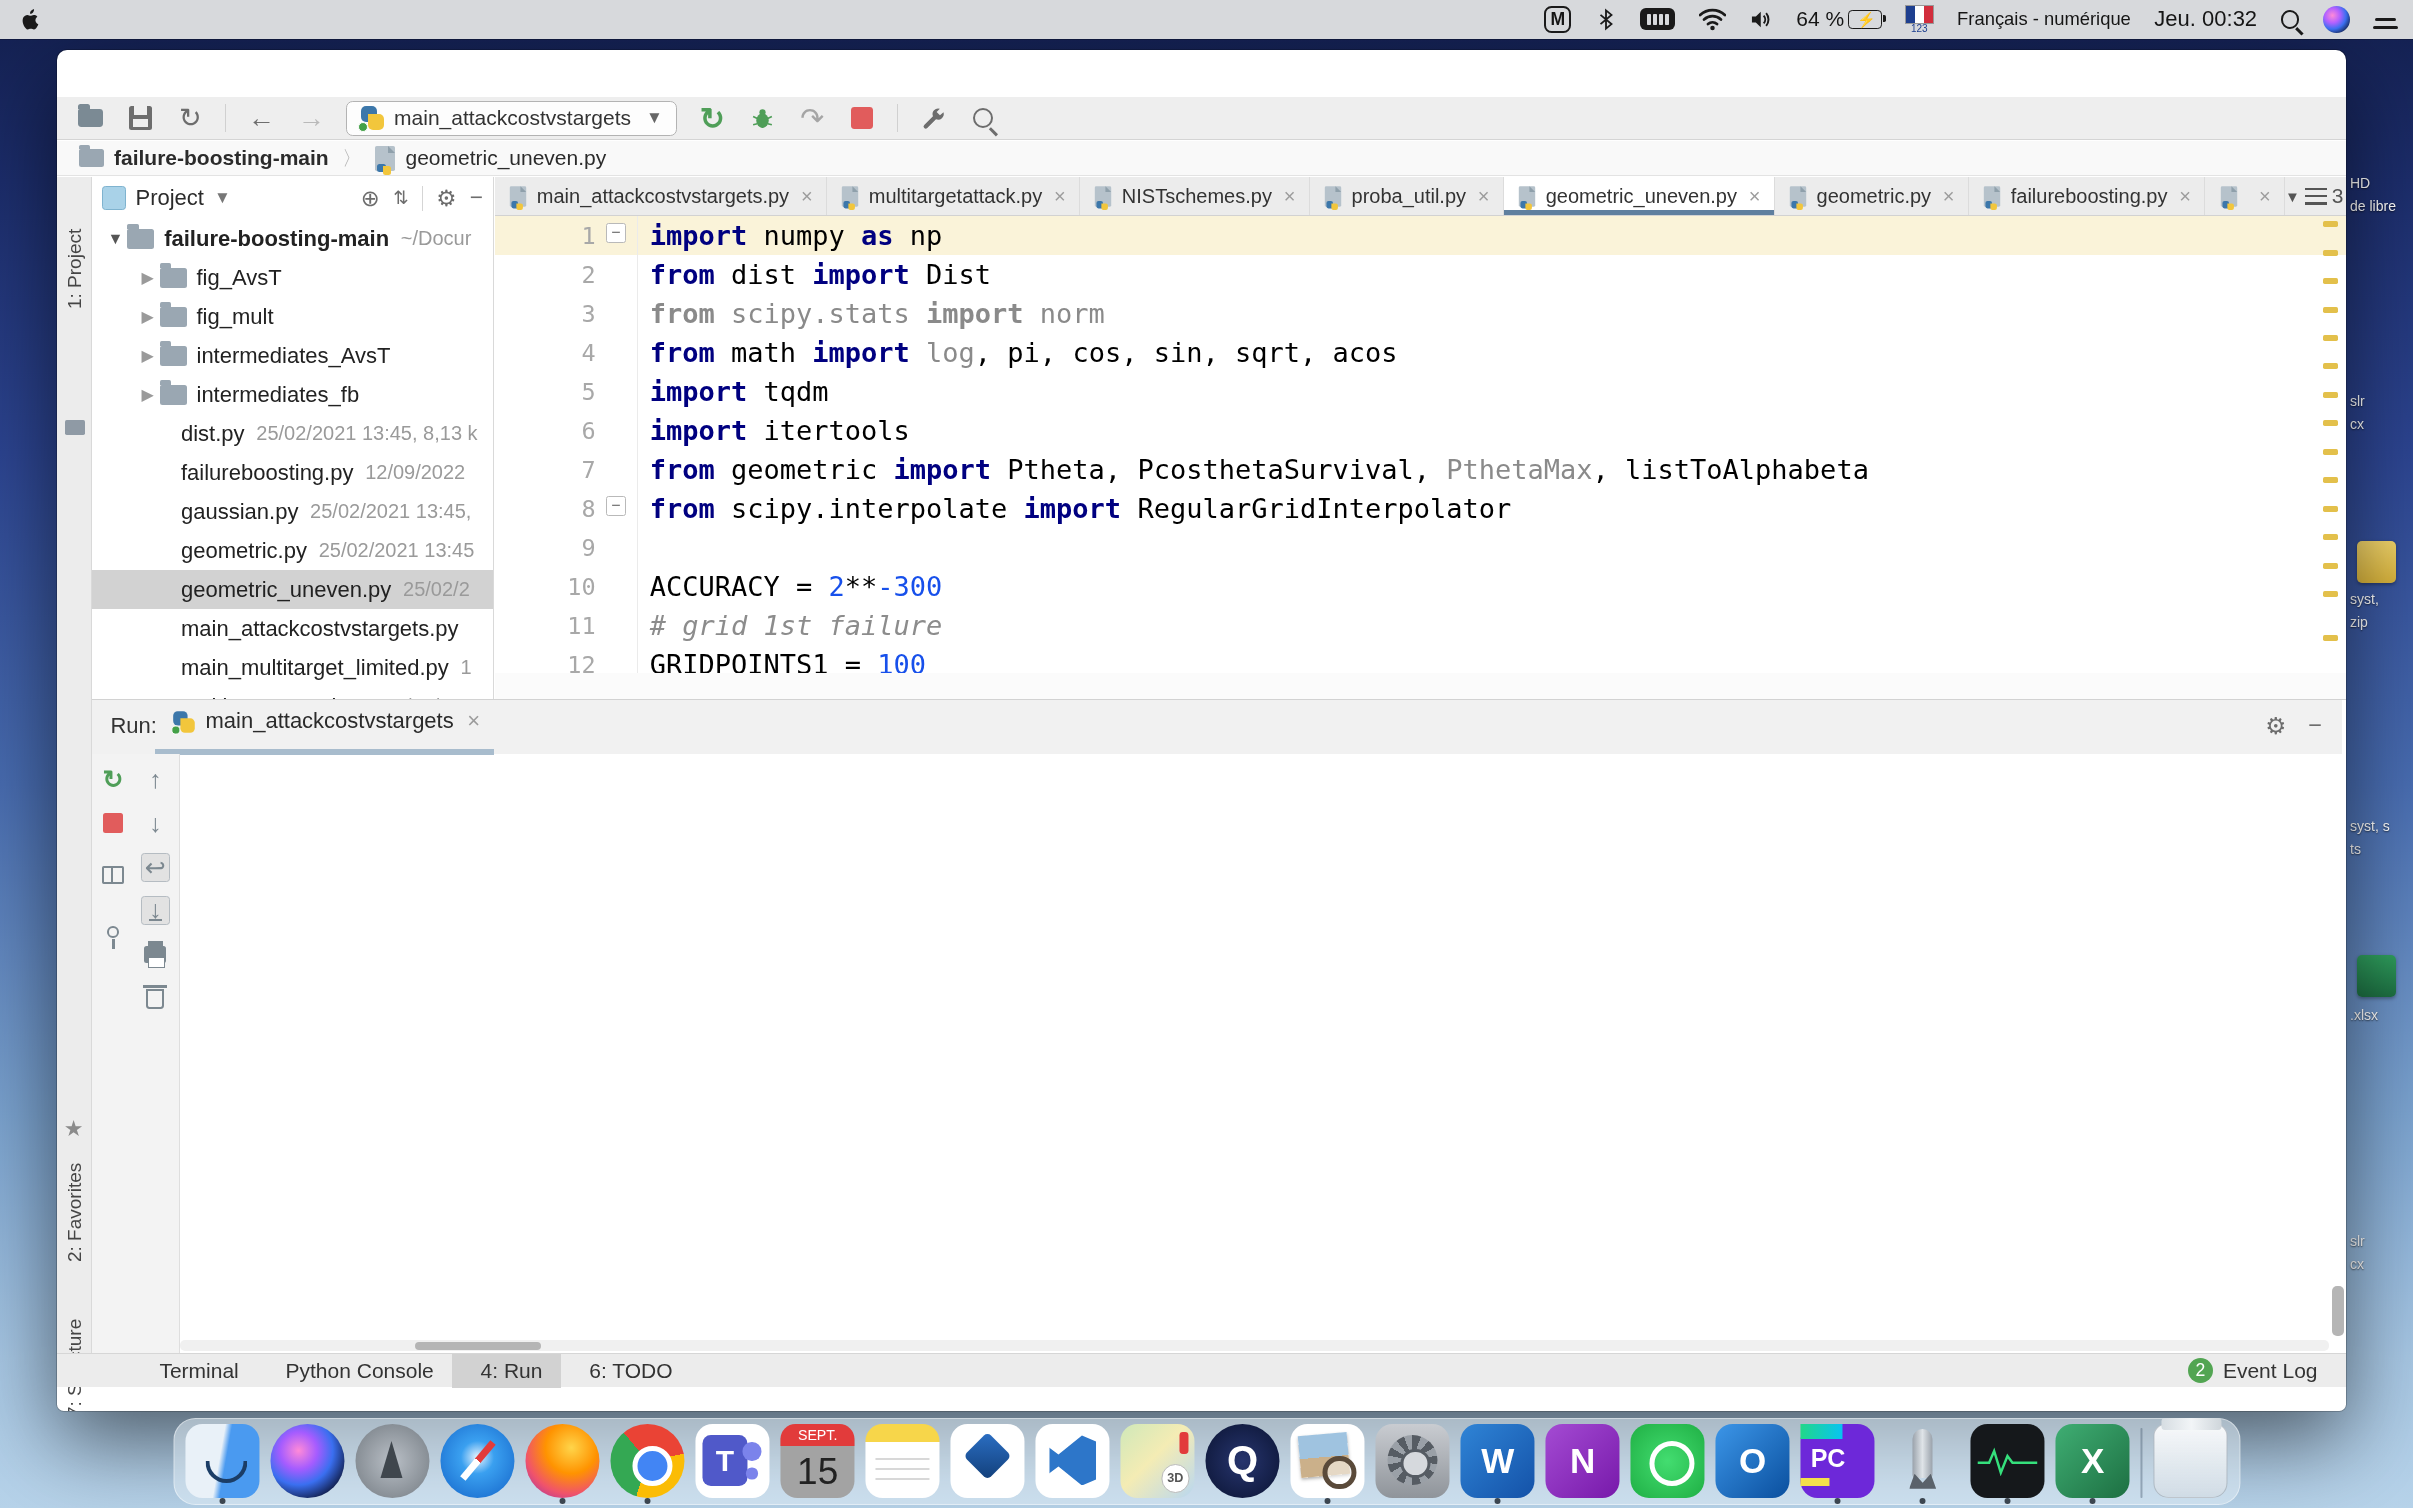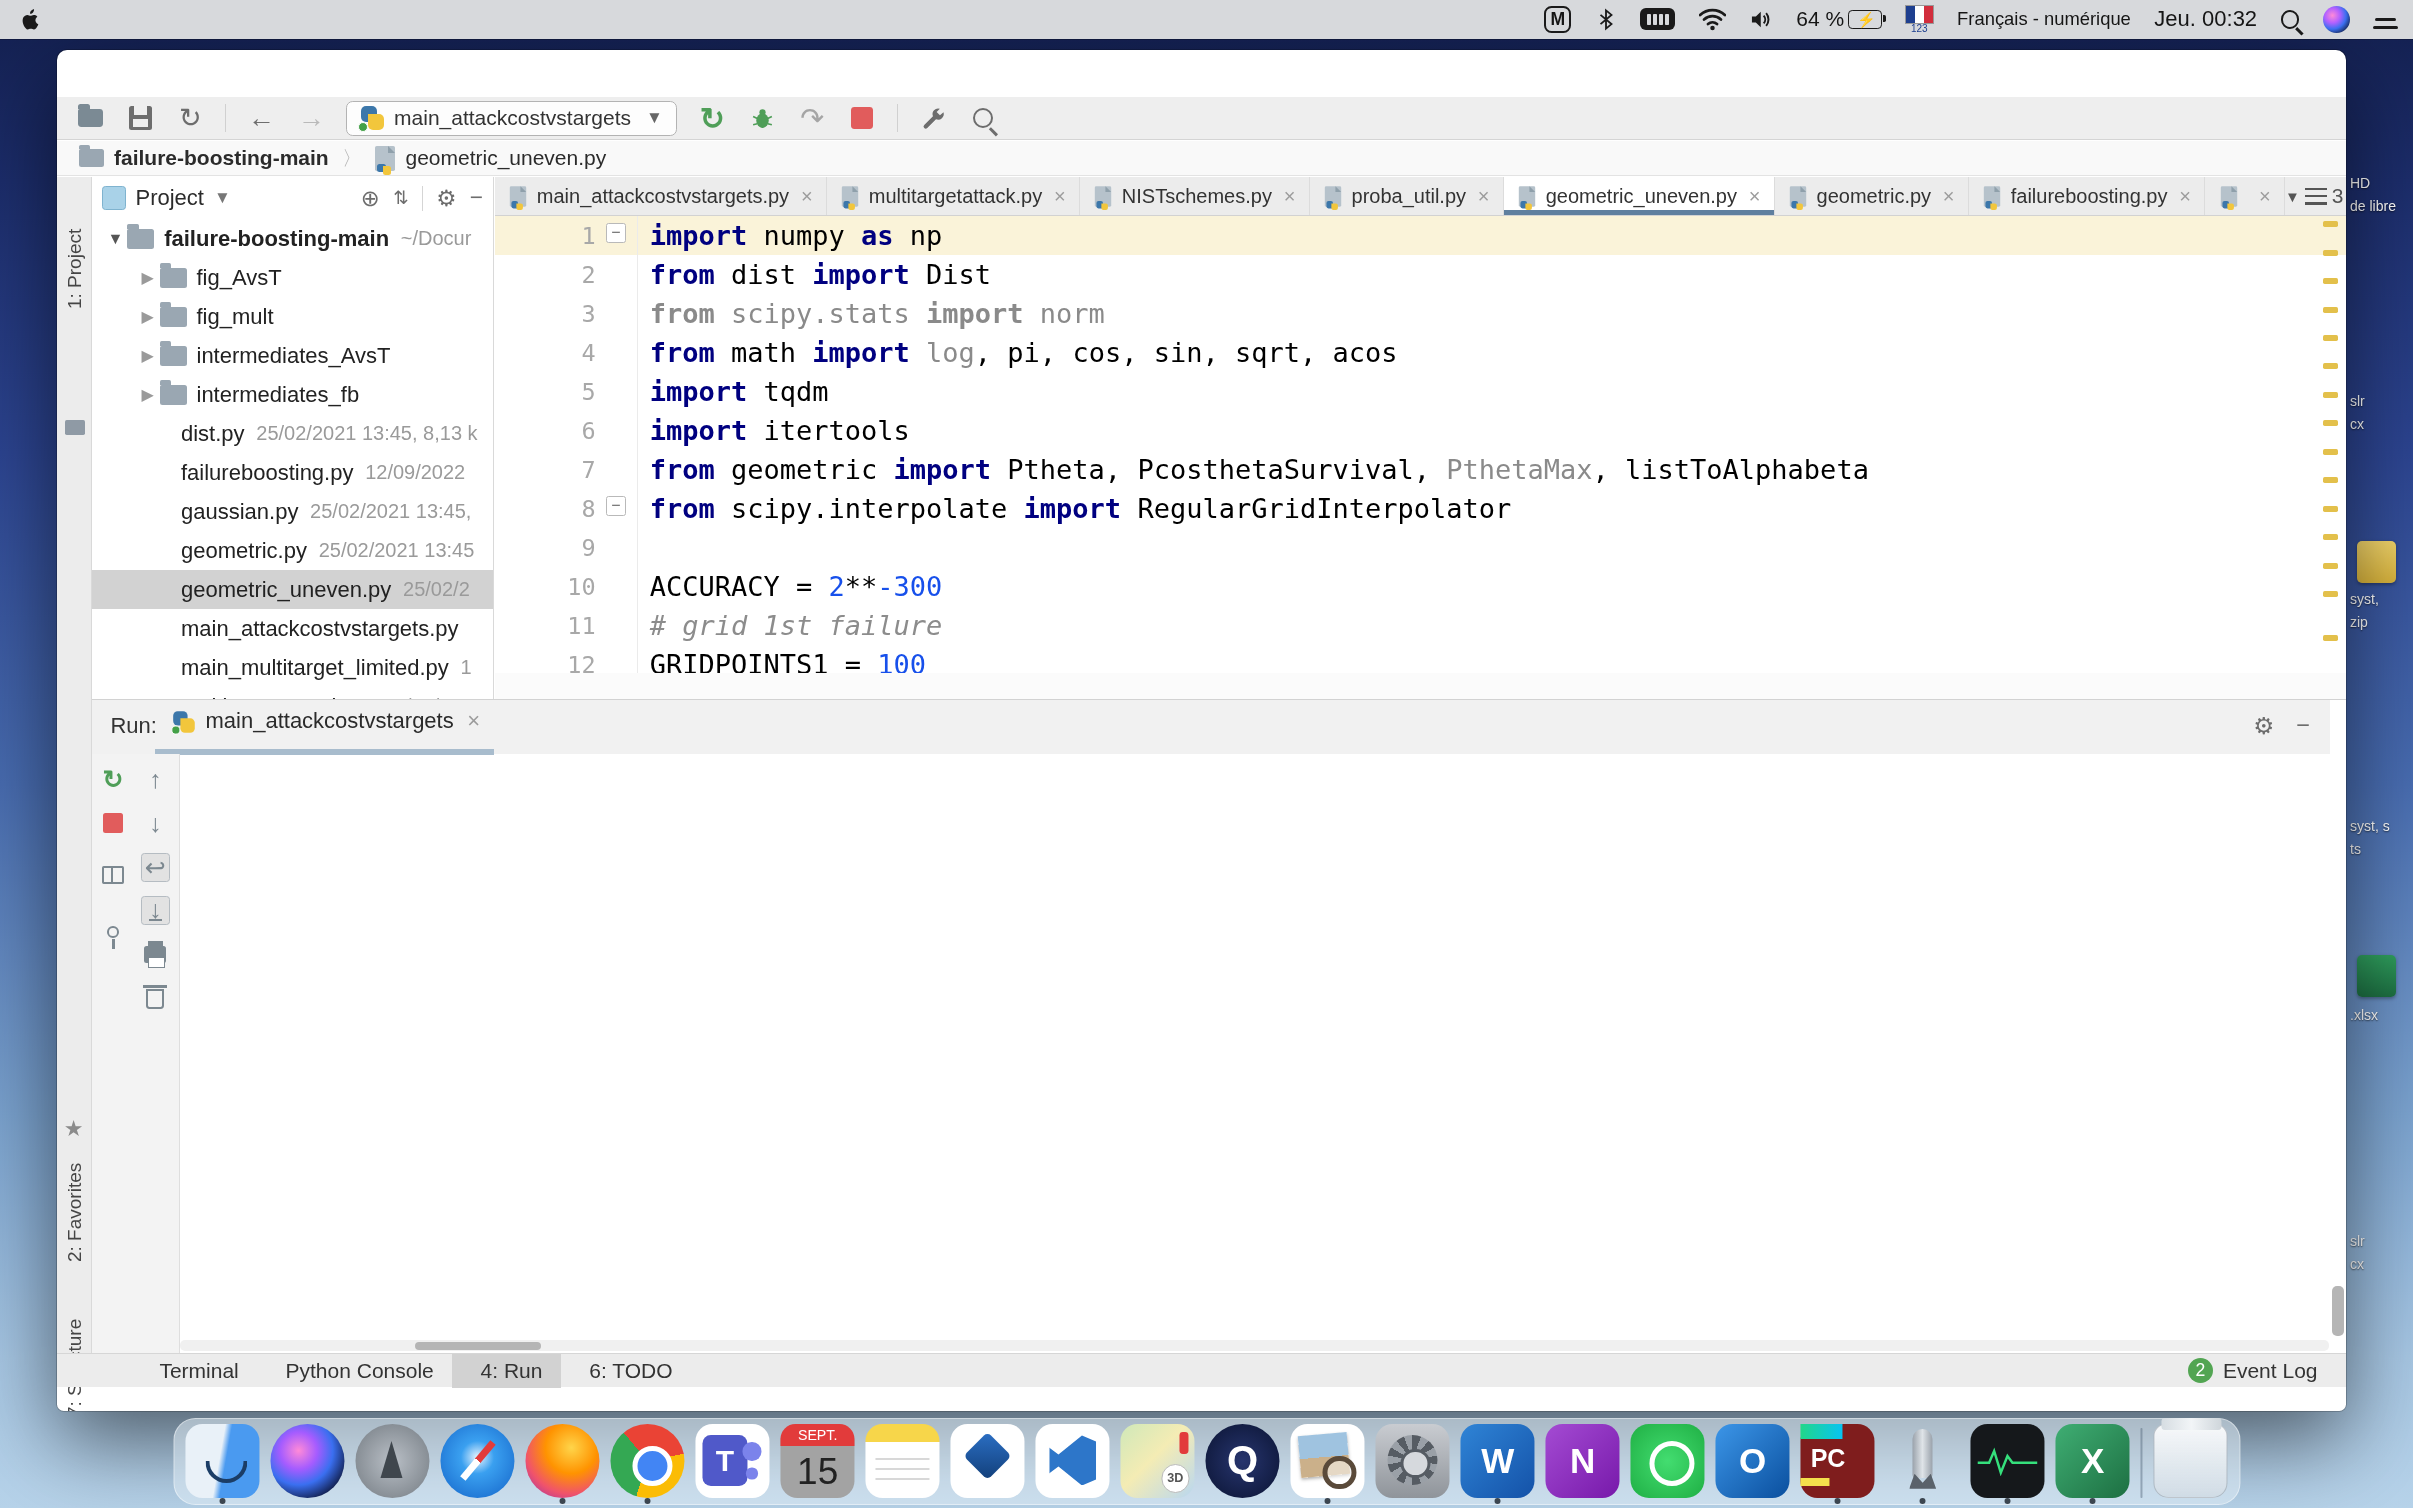--- a/index.html
+++ b/index.html
@@ -132,21 +132,21 @@
   .seg-gy { color:#8a8a8a; }
   .seg-kg { color:#8a8a8a; font-weight:bold; }
   .seg-nm { color:#1750eb; }
   .seg-cm { color:#8c8c8c; font-style:italic; }
   .editor-strip { position:absolute; top:623px; left:438px; right:0; height:27px; background:#fbfbfb; }
   .errstripe { position:absolute; top:166px; right:5px; width:20px; height:484px; }
   .errstripe i { position:absolute; left:1.7px; width:15px; height:5.9px; background:#e3c04b; border-radius:1.7px; }
 
   
   .runpanel { position:absolute; left:35px; right:0; top:649px; height:654px; background:#fff; border-top:0.8px solid #d2d2d2; }
-  .runhead { position:absolute; top:0; left:0; right:16px; height:54px; background:#f1f1f1; }
+  .runhead { position:absolute; top:0; left:0; right:4px; height:54px; background:#f1f1f1; }
   .runlabel { position:absolute; left:18.4px; top:13.4px; font-size:22px; color:#333; }
   .runtab { position:absolute; left:80px; top:8.4px; display:flex; align-items:center; gap:10px; font-size:22px; color:#2b2b2b; }
   .runtab .pylogo { transform:scale(.9); }
   .runtab .tab-close { font-size:22px; }
   .runtab-underline { position:absolute; left:63px; top:49px; width:339px; height:5.9px; background:#a8bccd; }
   .runhead-right { position:absolute; right:20px; top:11.7px; display:flex; gap:22px; color:#6d6d6d; font-size:23.5px; }
   .runtools { position:absolute; top:54px; left:0; width:88px; bottom:0; background:#f3f3f3; border-right:0.8px solid #dedede; }
   .rt-ic { position:absolute; width:28.5px; height:28.5px; display:flex; align-items:center; justify-content:center; font-size:25px; color:#7c8890; }
   .rt-ic.boxed { border:0.8px solid #b5bcc2; background:#e2e2e2; border-radius:3.4px; }
   .rt-rerun { color:#4f9e58; font-weight:bold; }
@@ -220,21 +220,21 @@
   .t-preview::before { content:""; position:absolute; left:8.4px; top:10px; width:49px; height:42px; background:linear-gradient(180deg,#9fc3e0 55%,#cbb08a 55%); transform:rotate(-5deg); box-shadow:0 1.7px 3.4px rgba(0,0,0,.3); }
   .t-preview::after { content:""; position:absolute; right:8.4px; bottom:8.4px; width:23.5px; height:23.5px; border:5px solid #5a4a3a; border-radius:50%; background:rgba(255,255,255,.5); }
   .t-settings { background:linear-gradient(180deg,#c9ccd1,#8f949a); }
   .t-settings::before { content:""; position:absolute; left:11.7px; top:11.7px; width:50px; height:50px; border-radius:50%; background:repeating-conic-gradient(#565c63 0 20deg, #9aa0a7 20deg 40deg); }
   .t-settings::after { content:""; position:absolute; left:25px; top:25px; width:23.5px; height:23.5px; border-radius:50%; background:#d6d9dd; border:3.4px solid #565c63; }
   .t-word { background:linear-gradient(135deg,#2f84d6,#1452a8); }
   .t-onenote { background:linear-gradient(135deg,#a44bd3,#7719aa); }
   .t-whatsapp { background:radial-gradient(circle,#43dd70,#1faf44); border-radius:18.4px; }
   .t-whatsapp::after { content:""; position:absolute; left:18.4px; top:17px; width:35px; height:35px; border:5.9px solid #fff; border-radius:50%; }
   .t-outlook { background:linear-gradient(135deg,#3c96e8,#0a4f9e); }
-  .t-pycharm { background:#7f1d1d; }
+  .t-pycharm { background:#6d28d9; }
   .t-pycharm::before { content:""; position:absolute; left:0; top:0; width:42px; height:15px; background:linear-gradient(90deg,#21d789,#07c3f2); }
   .t-pycharm::after { content:""; position:absolute; left:0; bottom:11.7px; width:28.5px; height:8.4px; background:#f4e04c; }
   .t-pycharm .glyph { font-size:25px; align-items:flex-start; justify-content:flex-start; padding:20px 0 0 10px; }
   .t-rocket { background:transparent; }
   .t-rocket::before { content:""; position:absolute; left:27px; top:5px; width:20px; height:49px; background:linear-gradient(90deg,#9aa2ab,#dfe4e8,#9aa2ab); border-radius:10px 10px 3.4px 3.4px; }
   .t-rocket::after { content:""; position:absolute; left:23.5px; top:50px; width:27px; height:15px; background:#5a626b; clip-path:polygon(0 100%,20% 0,50% 60%,80% 0,100% 100%); }
   .t-activity { background:#15181b; }
   .t-activity .ecg { display:block; position:absolute; left:6.7px; top:22px; width:60px; height:30px; }
   .t-excel { background:linear-gradient(135deg,#3fae73,#1d6f42); }
   .t-separator { width:1.7px !important; height:70px; background:rgba(80,100,120,.45); border-radius:0.8px; }

